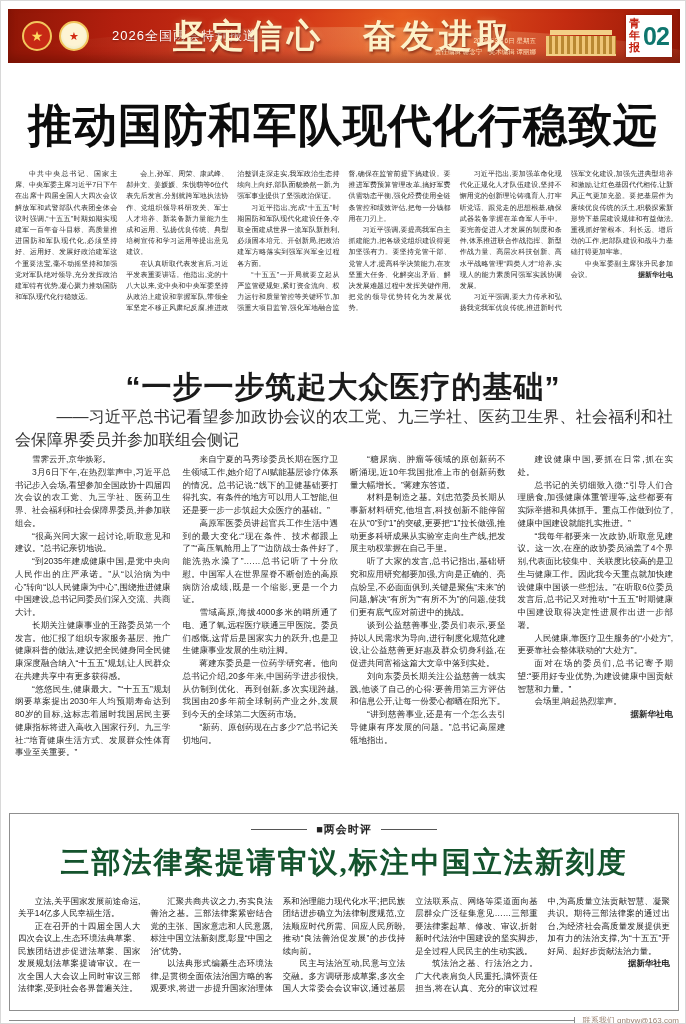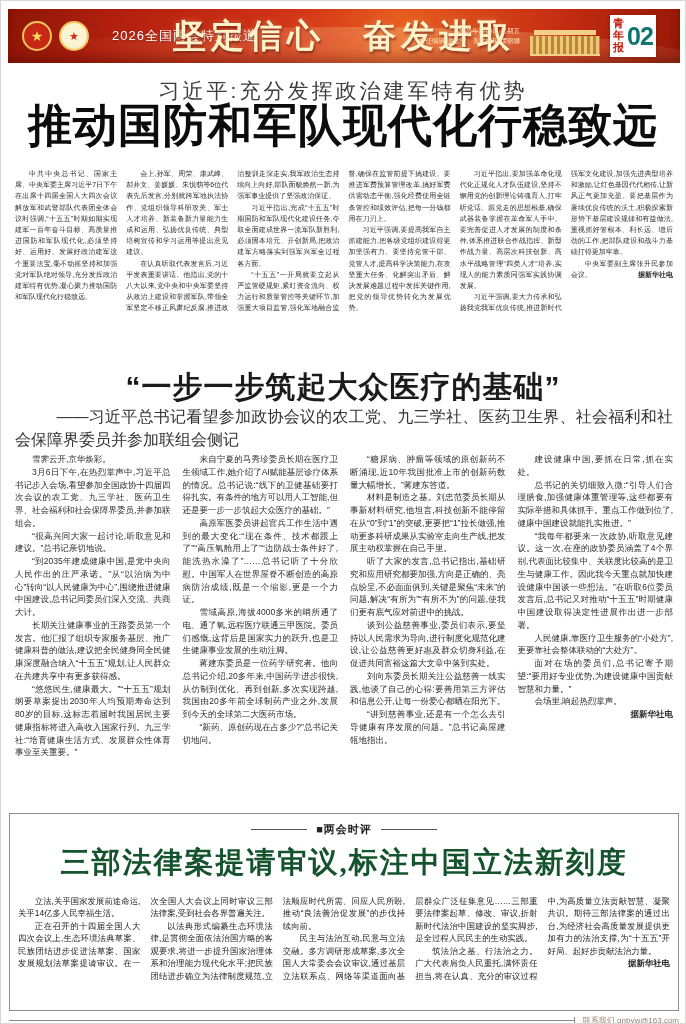--- a/index.html
+++ b/index.html
@@ -25,21 +25,21 @@
   .banner-left { display:flex; align-items:center; gap:7px; padding-left:14px; z-index:2; }
   .emblem { width:30px; height:30px; border-radius:50%; display:flex; align-items:center; justify-content:center; flex:0 0 auto; }
   .emblem-nat { background:#c62815; border:2px solid #f3c65d; color:#ffd85e; font-size:14px; }
   .emblem-cppcc { background:radial-gradient(circle at 50% 45%, #fdf4d4 0 55%, #d9e6bc 100%); border:2px solid #f3c65d; color:#d22a12; font-size:11px; }
   .report-tag { color:#fff; font-size:13px; letter-spacing:1px; margin-left:16px; text-shadow:0 1px 2px rgba(100,10,0,.5); }
   .banner-slogan {
     position:absolute; left:50%; top:50%; transform:translate(-50%,-50%); z-index:2;
     font-size:33px; font-weight:900; letter-spacing:5px; white-space:nowrap;
     color:#fdf2ca; text-shadow:1px 2px 3px rgba(90,5,0,.65), 0 0 6px rgba(255,220,140,.35);
   }
-  .banner-right { margin-left:auto; display:flex; align-items:center; gap:10px; padding-right:24px; z-index:2; }
+  .banner-right { margin-left:auto; display:flex; align-items:flex-end; gap:10px; padding-right:8px; z-index:2; }
   .banner-meta { text-align:right; color:#ffe0b8; font-size:6.5px; line-height:1.6; white-space:nowrap; }
   .great-hall { width:70px; height:26px; align-self:flex-end; margin-bottom:1px; position:relative; opacity:.95; }
   .great-hall::before { content:""; position:absolute; left:4px; right:4px; top:0; height:5px; background:#f6d88e; }
   .great-hall::after {
     content:""; position:absolute; left:0; right:0; top:6px; bottom:0;
     background:repeating-linear-gradient(90deg,#f2cd7c 0 3px,#b98c33 3px 6px);
     border-bottom:2px solid #f6d88e;
   }
   .masthead-box {
     width:46px; height:42px; background:#fff; display:flex; align-items:center; justify-content:center;
@@ -131,21 +131,20 @@
         <div>责任编辑 谢念宁　美术编辑 谭丽娜</div>
       </div>
       <div class="great-hall"></div>
       <div class="masthead-box">
         <div class="masthead-title">青年报</div>
         <div class="masthead-page">02</div>
       </div>
     </div>
   </div>
 
-  <div class="kicker">习近平:充分发挥政治建军特有优势</div>
   <h1 class="headline-main">推动国防和军队现代化行稳致远</h1>
 
   <div class="lead-body">
     <p>中共中央总书记、国家主席、中央军委主席习近平7日下午在出席十四届全国人大四次会议解放军和武警部队代表团全体会议时强调,“十五五”时期如期实现建军一百年奋斗目标、高质量推进国防和军队现代化,必须坚持好、运用好、发展好政治建军这个重要法宝,毫不动摇坚持和加强党对军队绝对领导,充分发挥政治建军特有优势,凝心聚力推动国防和军队现代化行稳致远。</p>
       <p>会上,孙军、周荣、康武峰、郝井文、姜媛媛、朱悦萌等6位代表先后发言,分别就跨军地执法协作、党组织领导科研攻关、军士人才培养、新装备新力量能力生成和运用、弘扬优良传统、典型培树宣传和学习运用等提出意见建议。</p>
       <p>在认真听取代表发言后,习近平发表重要讲话。他指出,党的十八大以来,党中央和中央军委坚持从政治上建设和掌握军队,带领全军坚定不移正风肃纪反腐,推进政治整训走深走实,我军政治生态持续向上向好,部队面貌焕然一新,为强军事业提供了坚强政治保证。</p>
       <p>习近平指出,完成“十五五”时期国防和军队现代化建设任务,夺取全面建成世界一流军队新胜利,必须固本培元、开创新局,把政治建军方略落实到强军兴军全过程各方面。</p>
       <p>“十五五”一开局就要立起从严监管硬规矩,紧盯资金流向、权力运行和质量管控等关键环节,加强重大项目监管,强化军地融合监督,确保在监管前提下搞建设。要推进军费预算管理改革,搞好军费供需动态平衡,强化经费使用全链条管控和绩效评估,把每一分钱都用在刀刃上。</p>
       <p>习近平强调,要提高我军自主抓建能力,把各级党组织建设得更加坚强有力。要坚持党管干部、党管人才,提高科学决策能力,在攻坚重大任务、化解突出矛盾、解决发展难题过程中发挥关键作用,把党的领导优势转化为发展优势。</p>
       <p>习近平指出,要加强革命化现代化正规化人才队伍建设,坚持不懈用党的创新理论铸魂育人,打牢听党话、跟党走的思想根基,确保武器装备掌握在革命军人手中。要完善促进人才发展的制度和条件,体系推进联合作战指挥、新型作战力量、高层次科技创新、高水平战略管理“四类人才”培养,实现人的能力素质同强军实践协调发展。</p>
@@ -185,20 +184,21 @@
   <div class="commentary-box">
     <div class="commentary-label-row">
       <span class="label-rule"></span>
       <span class="commentary-label">■两会时评</span>
       <span class="label-rule"></span>
     </div>
     <div class="commentary-head">三部法律案提请审议,标注中国立法新刻度</div>
     <div class="commentary-body">
       <p>立法,关乎国家发展前途命运,关乎14亿多人民幸福生活。</p>
         <p>正在召开的十四届全国人大四次会议上,生态环境法典草案、民族团结进步促进法草案、国家发展规划法草案提请审议。在一次全国人大会议上同时审议三部法律案,受到社会各界普遍关注。</p>
+        <p>汇聚共商共议之力,夯实良法善治之基。三部法律案紧密结合党的主张、国家意志和人民意愿,标注中国立法新刻度,彰显“中国之治”优势。</p>
         <p>以法典形式编纂生态环境法律,是贯彻全面依法治国方略的客观要求,将进一步提升国家治理体系和治理能力现代化水平;把民族团结进步确立为法律制度规范,立法顺应时代所需、回应人民所盼,推动“良法善治促发展”的步伐持续向前。</p>
         <p>民主与法治互动,民意与立法交融。多方调研形成草案,多次全国人大常委会会议审议,通过基层立法联系点、网络等渠道面向基层群众广泛征集意见……三部重要法律案起草、修改、审议,折射新时代法治中国建设的坚实脚步,是全过程人民民主的生动实践。</p>
         <p>筑法治之基、行法治之力。广大代表肩负人民重托,满怀责任担当,将在认真、充分的审议过程中,为高质量立法贡献智慧、凝聚共识。期待三部法律案的通过出台,为经济社会高质量发展提供更加有力的法治支撑,为“十五五”开好局、起好步贡献法治力量。</p>
         <p class="attr flow-end">据新华社电</p>
     </div>
   </div>
 
   <div class="footer">
     <div class="footer-rule"></div>
     <div class="footer-contact">联系我们 qnbyw@163.com</div>

